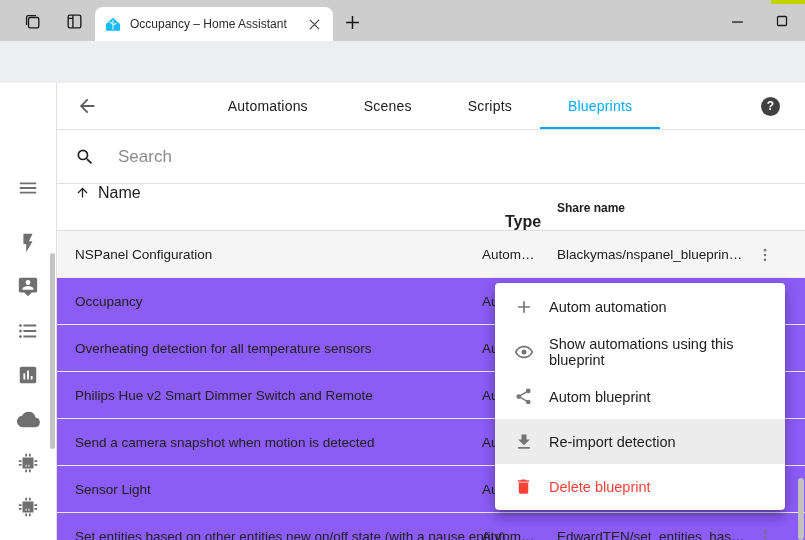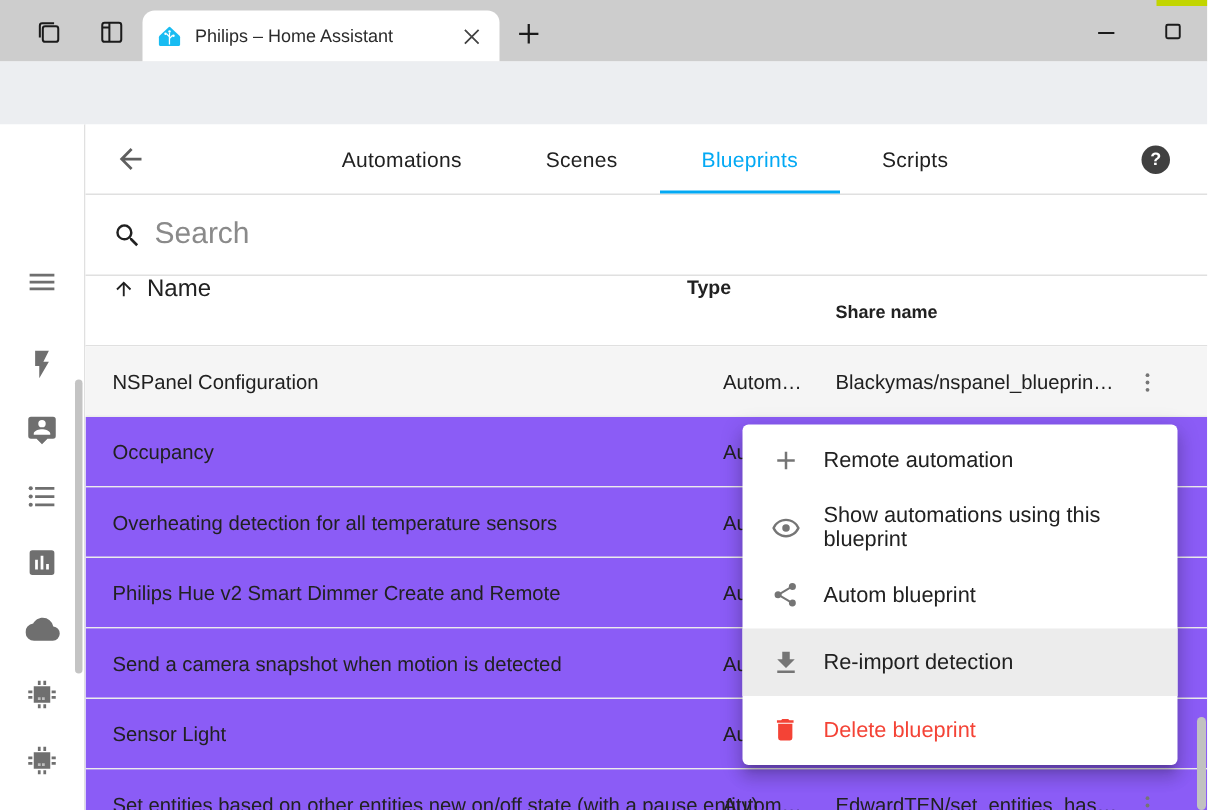--- a/index.html
+++ b/index.html
@@ -43,30 +43,30 @@
   .ha-tabs{flex:1;display:flex;justify-content:center;height:100%}
   .ha-tab{display:flex;align-items:center;padding:14px 28px;font-size:14px;color:#212121;letter-spacing:.2px}
   .ha-tab.active{color:#03a9f4;box-shadow:inset 0 -2px 0 #03a9f4}
   .help-btn{width:19px;height:19px;border-radius:50%;background:#404040;color:#fff;font-size:12px;font-weight:bold;
     display:flex;align-items:center;justify-content:center;margin-right:25px}
 
   
   .searchbar{position:absolute;top:130px;left:57px;right:0;height:54px;background:#fff;
     border-bottom:1px solid #e0e0e0;display:flex;align-items:center;padding-left:17px}
   .search-ic{width:22px;height:22px;color:#212121;display:flex;align-items:center;justify-content:center}
-  .search-input{border:none;outline:none;font-size:20px;margin-left:7px;width:300px;color:#212121;
+  .search-input{border:none;outline:none;font-size:17px;margin-left:22px;width:300px;color:#212121;
     font-family:"Liberation Sans",sans-serif;background:transparent}
   .search-input::placeholder{color:#8a8a8a}
 
   
   .colheader{position:absolute;top:184px;left:57px;right:0;height:47px;background:#fff;border-bottom:1px solid #e0e0e0}
   .col-name{position:absolute;left:18px;top:0;height:47px;display:flex;align-items:flex-start;gap:7px;
     font-size:16px;font-weight:normal;color:#212121}
-  .col-type{position:absolute;left:401px;top:0;height:47px;display:flex;align-items:flex-start;
-    font-size:13px;font-weight:bold;color:#212121}
+  .col-type{position:absolute;left:448px;top:0;height:47px;display:flex;align-items:flex-end;
+    font-size:16px;font-weight:bold;color:#212121}
   .col-file{position:absolute;left:500px;top:0;height:47px;display:flex;align-items:center;
     font-size:12px;font-weight:bold;color:#212121}
   .sort-ic{width:16px;height:16px;color:#212121;display:flex;align-items:center}
 
   .rows{position:absolute;top:231px;left:57px;right:0;bottom:0;overflow:hidden;background:#fff}
   .trow{position:relative;height:47px;border-bottom:1px solid #ececec;background:#8b5cf6}
   .trow.selected{background:#f5f5f5}
   .cell{position:absolute;top:0;height:47px;display:flex;align-items:center;font-size:13.5px;color:#212121;white-space:nowrap}
   .c-name{left:18px}
   .c-type{left:425px}
@@ -109,21 +109,21 @@
     <div class="browser-tab">
       <span>
         <svg width="16" height="16" viewBox="0 0 24 24">
             <path fill="#18bcf2" d="M22 11.8 12.6 2.9a.9.9 0 0 0-1.2 0L2 11.8c-.4.4-.6.9-.6 1.4v7.3c0 .8.7 1.5 1.5 1.5h18.2c.8 0 1.5-.7 1.5-1.5v-7.3c0-.5-.2-1-.6-1.4Z"></path>
             <path fill="#fff" d="M11.3 20.5v-7.6l-2.8-2.8.9-.9 2 2V8.5h1.2v4.4l2.1-2.1.9.9-3 3v5.8h-1.3Z"></path>
             <circle cx="8" cy="9.7" r="1.2" fill="#fff"></circle>
             <circle cx="16" cy="11.7" r="1.2" fill="#fff"></circle>
             <circle cx="12" cy="7.4" r="1.2" fill="#fff"></circle>
           </svg>
       </span>
-      <span class="tab-title">Philips – Home Assistant</span>
+      <span class="tab-title">Occupancy – Home Assistant</span>
       <span class="tab-close">
         <svg width="11" height="11" viewBox="0 0 12 12" stroke="currentColor" stroke-width="1.3">
             <path d="M1 1l10 10M11 1L1 11"></path>
           </svg>
       </span>
     </div>
 
     <div class="newtab">
       <svg width="15" height="15" viewBox="0 0 14 14" stroke="currentColor" stroke-width="1.4">
           <path d="M7 1v12M1 7h12"></path>
@@ -292,25 +292,25 @@
           <path d="M20 11v2H8l5.5 5.5-1.42 1.42L4.16 12l7.92-7.92L13.5 5.5 8 11h12Z"></path>
         </svg>
     </div>
     <div class="ha-tabs">
       <div class="ha-tab">
           <span>Automations</span>
         </div>
       <div class="ha-tab">
           <span>Scenes</span>
         </div>
+      <div class="ha-tab">
+          <span>Scripts</span>
+        </div>
       <div class="ha-tab active">
           <span>Blueprints</span>
-        </div>
-      <div class="ha-tab">
-          <span>Scripts</span>
         </div>
     </div>
     <div class="help-btn">
         <span>?</span>
       </div>
   </div>
 
   <div class="searchbar">
     <span class="search-ic">
       <svg width="20" height="20" viewBox="0 0 24 24" fill="currentColor">
@@ -352,21 +352,21 @@
     </div>
     <div class="trow">
       <span class="cell c-name">Occupancy</span>
       <span class="cell c-type">Autom…</span>
     </div>
     <div class="trow">
       <span class="cell c-name">Overheating detection for all temperature sensors</span>
       <span class="cell c-type">Autom…</span>
     </div>
     <div class="trow">
-      <span class="cell c-name">Philips Hue v2 Smart Dimmer Create and Remote</span>
+      <span class="cell c-name">Philips Hue v2 Smart Dimmer Switch and Remote</span>
       <span class="cell c-type">Autom…</span>
     </div>
     <div class="trow">
       <span class="cell c-name">Send a camera snapshot when motion is detected</span>
       <span class="cell c-type">Autom…</span>
     </div>
     <div class="trow">
       <span class="cell c-name">Sensor Light</span>
       <span class="cell c-type">Autom…</span>
     </div>
@@ -384,21 +384,21 @@
     </div>
   </div>
 
   <div class="ctx-menu">
     <div class="ctx-item">
       <span class="ctx-ic">
         <svg width="20" height="20" viewBox="0 0 24 24" fill="currentColor">
             <path d="M19 13h-6v6h-2v-6H5v-2h6V5h2v6h6v2Z"></path>
           </svg>
       </span>
-      <span>Remote automation</span>
+      <span>Autom automation</span>
     </div>
     <div class="ctx-item">
       <span class="ctx-ic">
         <svg width="20" height="20" viewBox="0 0 24 24" fill="currentColor">
             <path d="M12 9a3 3 0 1 1 0 6 3 3 0 0 1 0-6m0-4.5c5 0 9.27 3.11 11 7.5-1.73 4.39-6 7.5-11 7.5S2.73 16.39 1 12c1.73-4.39 6-7.5 11-7.5M3.18 12a9.82 9.82 0 0 0 17.64 0 9.82 9.82 0 0 0-17.64 0Z"></path>
           </svg>
       </span>
       <span>Show automations using this blueprint</span>
     </div>
     <div class="ctx-item">

